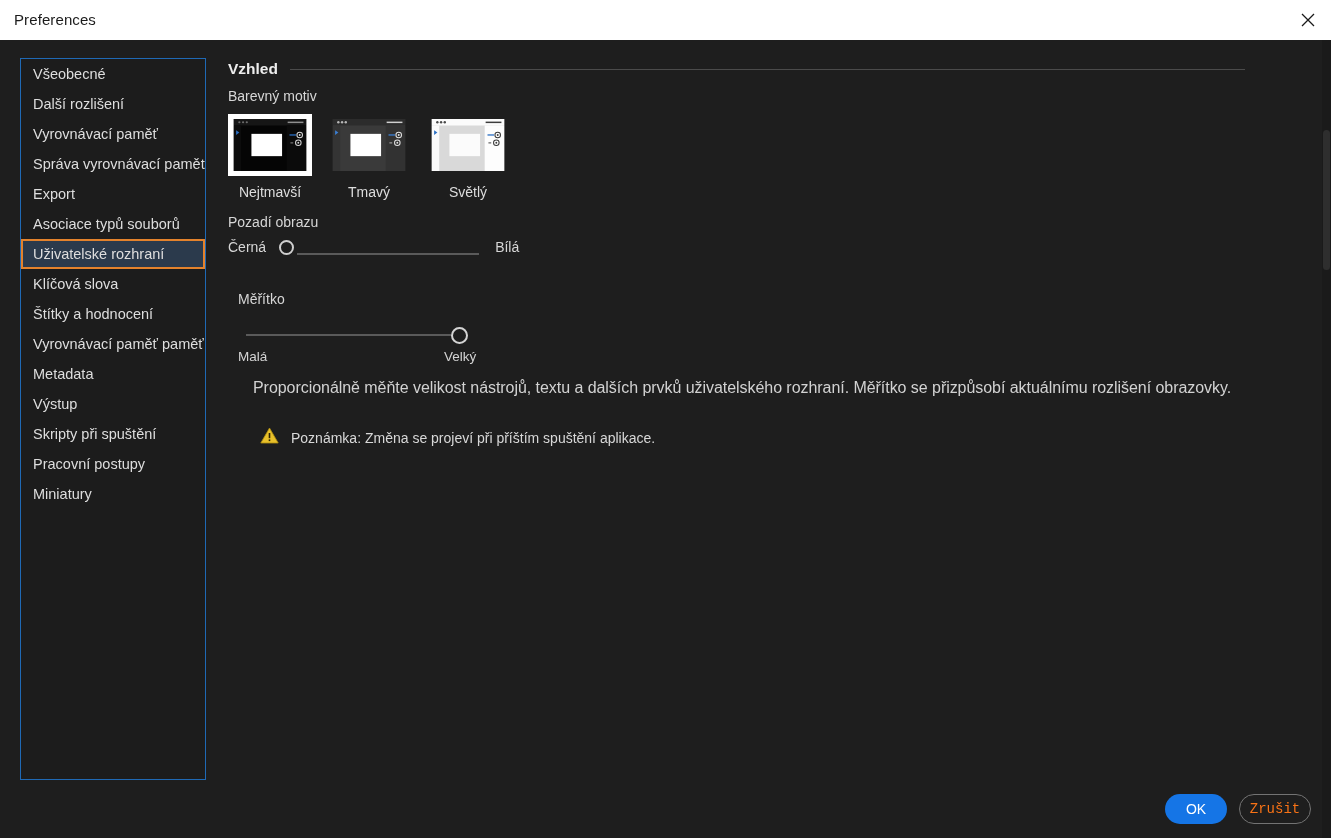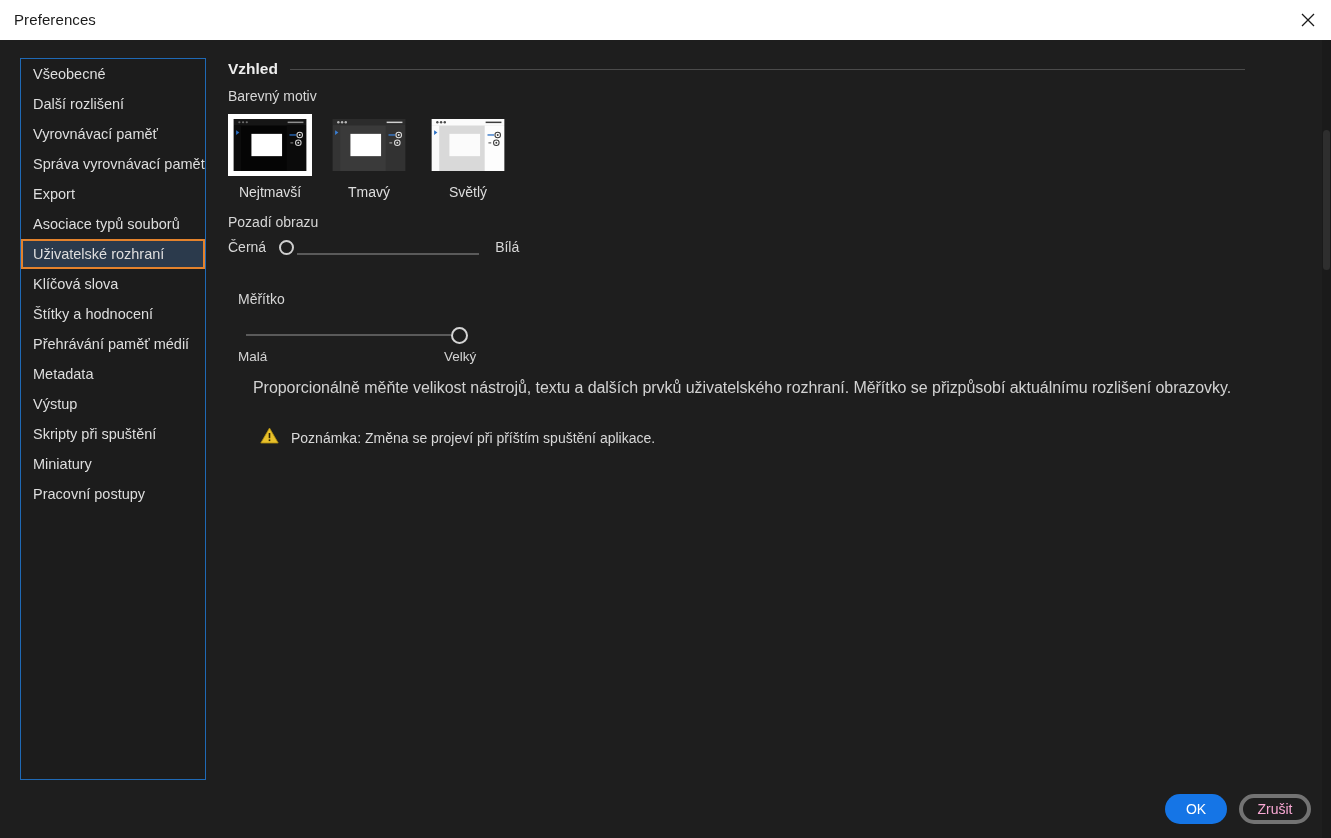--- a/index.html
+++ b/index.html
@@ -264,22 +264,23 @@
   }
   .btn-primary {
     width: 62px;
     background: #1575e6;
     color: #ffffff;
     border: none;
   }
   .btn-secondary {
     width: 72px;
     background: transparent;
-    color: #f9a8d4;
-    border: 4px solid #737373;
+    color: #f97316;
+    border: 1px solid #737373;
+    font-family: Liberation Mono, monospace;
   }
 
   
   .scrollbar {
     position: absolute;
     right: 0;
     top: 40px;
     width: 9px;
     height: 798px;
     background: #1a1a1a;
@@ -313,26 +314,26 @@
     <div class="sidebar">
       <div class="side-item"><span>Všeobecné</span></div>
       <div class="side-item"><span>Další rozlišení</span></div>
       <div class="side-item"><span>Vyrovnávací paměť</span></div>
       <div class="side-item"><span>Správa vyrovnávací paměti</span></div>
       <div class="side-item"><span>Export</span></div>
       <div class="side-item"><span>Asociace typů souborů</span></div>
       <div class="side-item selected"><span>Uživatelské rozhraní</span></div>
       <div class="side-item"><span>Klíčová slova</span></div>
       <div class="side-item"><span>Štítky a hodnocení</span></div>
-      <div class="side-item"><span>Přehrávání paměť médií</span></div>
+      <div class="side-item"><span>Vyrovnávací paměť paměť</span></div>
       <div class="side-item"><span>Metadata</span></div>
       <div class="side-item"><span>Výstup</span></div>
       <div class="side-item"><span>Skripty při spuštění</span></div>
+      <div class="side-item"><span>Pracovní postupy</span></div>
       <div class="side-item"><span>Miniatury</span></div>
-      <div class="side-item"><span>Pracovní postupy</span></div>
     </div>
 
     <div class="content">
 
       <div class="section-head">
         <div class="section-title">Vzhled</div>
         <div class="section-rule"></div>
       </div>
 
       <div class="sub-label">Barevný motiv</div>

